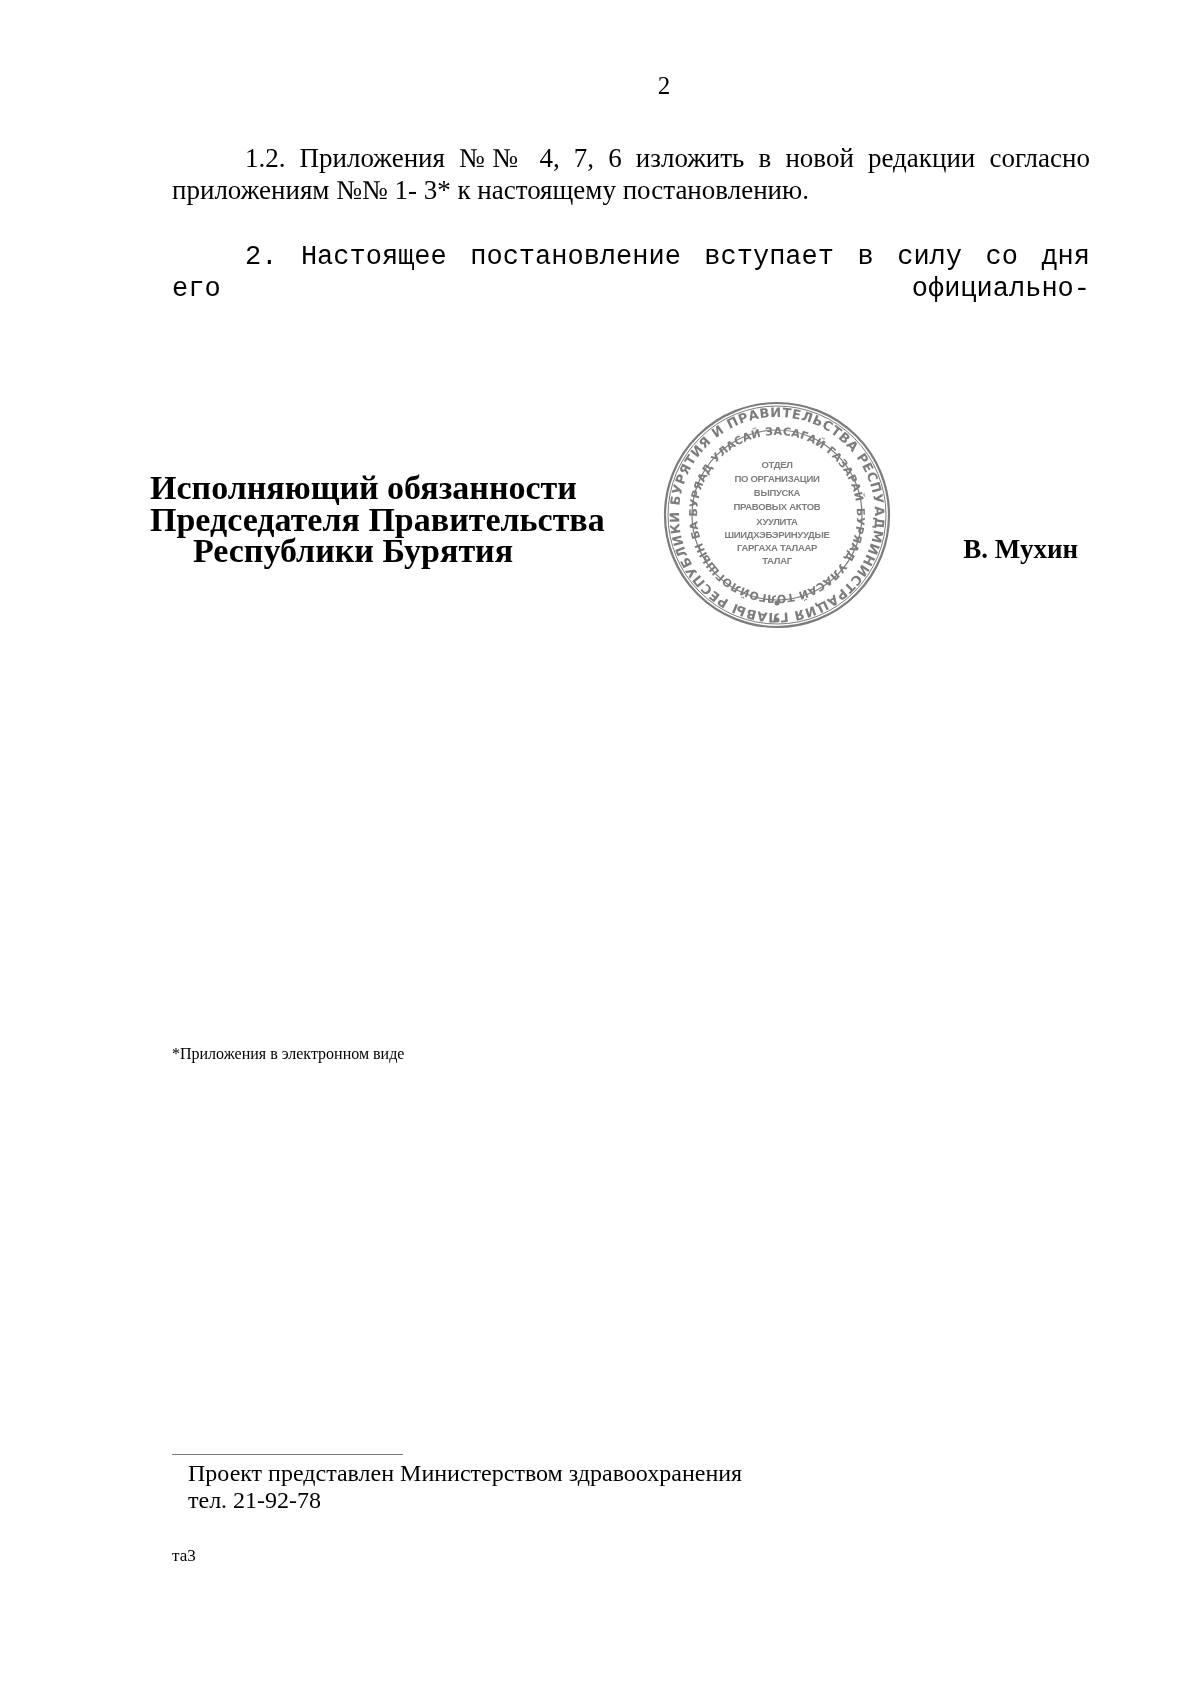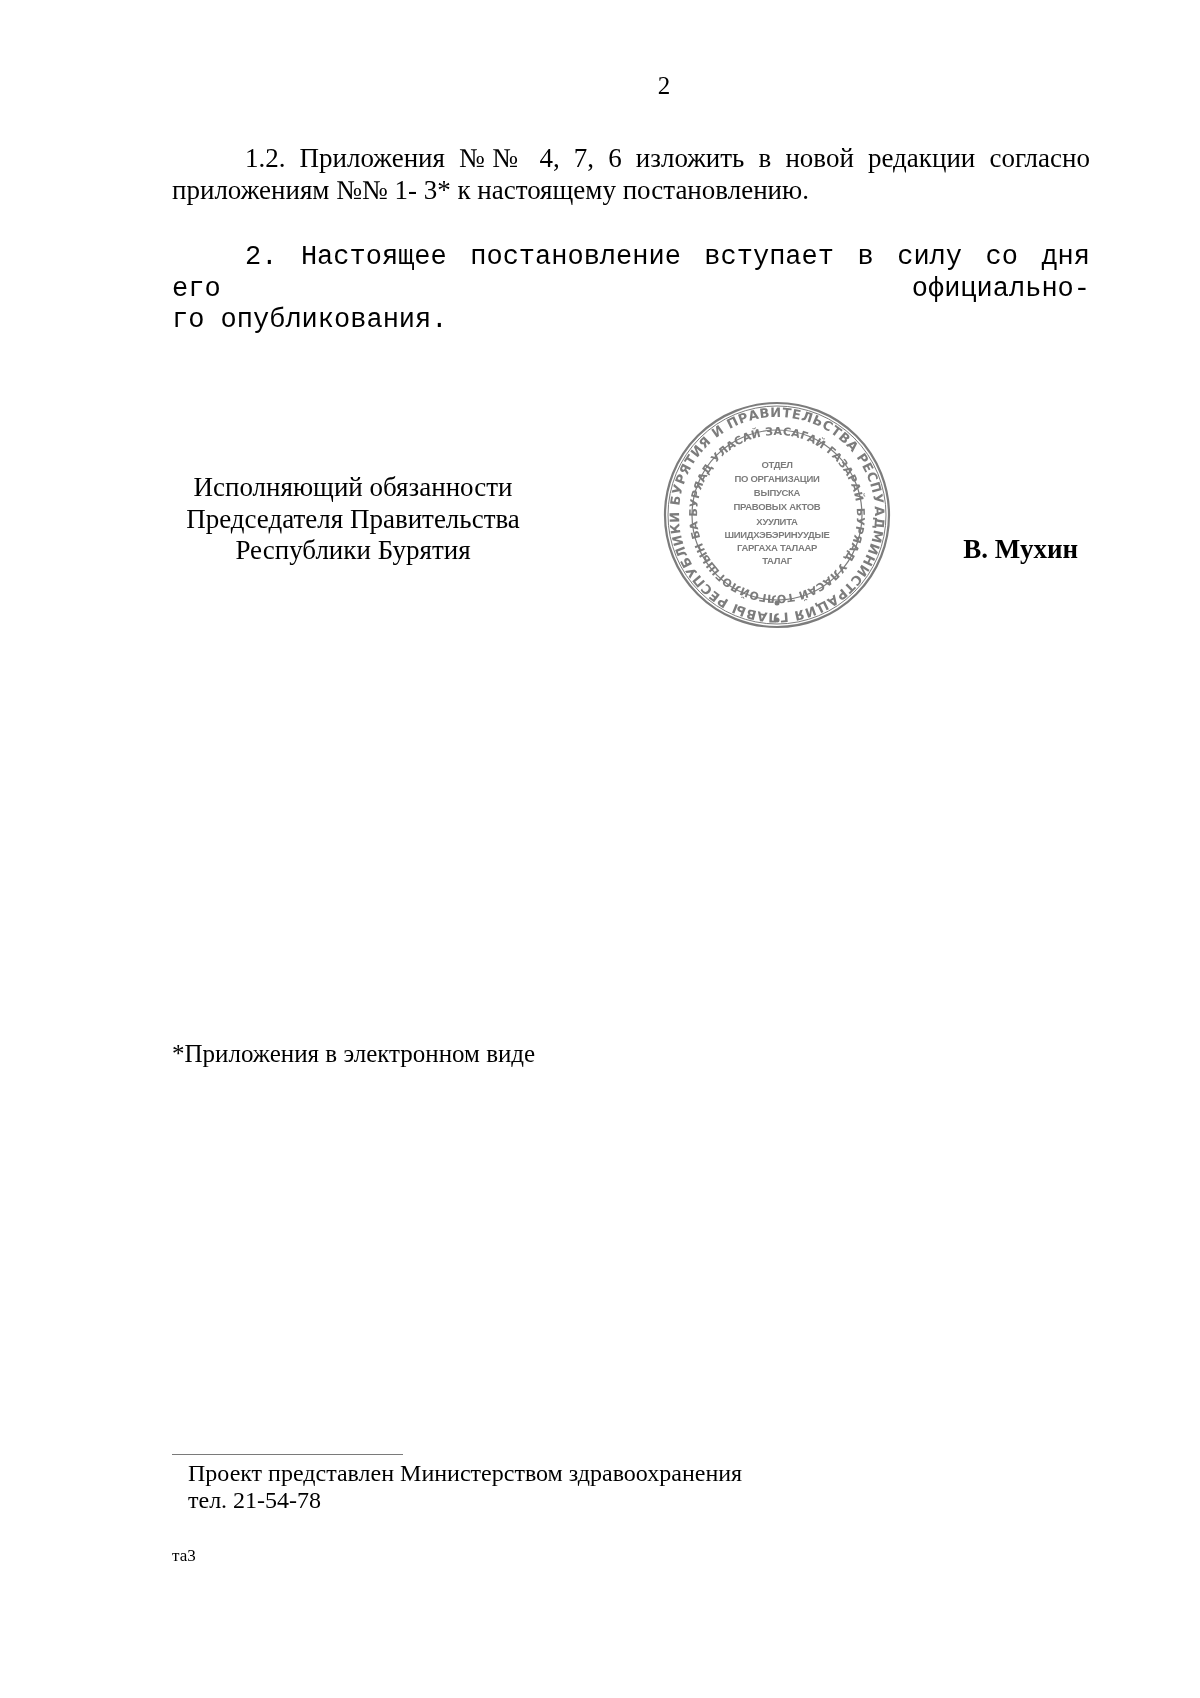--- a/index.html
+++ b/index.html
@@ -4,42 +4,41 @@
 <style>
   html, body { margin: 0; padding: 0; background: #ffffff; }
   body { width: 1200px; height: 1698px; position: relative; overflow: hidden;
          font-family: "Liberation Serif", "DejaVu Serif", serif; color: #000; }
   .abs { position: absolute; }
   .page-num { left: 600px; width: 128px; top: 72px; text-align: center; font-size: 25px; line-height: 28px; }
   .para { left: 172px; width: 918px; font-size: 27px; line-height: 31.5px; text-align: justify; text-indent: 73px; }
   .para .ln { display: block; }
   .para .ln.last { text-align-last: left; }
   .para .ln.j { text-align-last: justify; }
-  .sig-block { left: 150px; width: 406px; top: 472px; font-weight: normal; font-size: 27px; line-height: 31.5px; text-align: center; }
+  .sig-block { left: 150px; width: 406px; top: 472px; font-weight: bold; font-size: 34px; line-height: 31.5px; text-align: center; }
   .sig-block div { white-space: nowrap; }
   .signer { left: 900px; width: 178px; top: 534px; font-weight: bold; font-size: 27px; line-height: 31px; text-align: right; white-space: nowrap; }
   .stamp { left: 662px; top: 400px; width: 230px; height: 230px; }
-  .footnote { left: 172px; top: 1040px; font-size: 25px; line-height: 28px; white-space: nowrap; text-align: center; }
+  .footnote { left: 172px; top: 1040px; font-size: 16px; line-height: 28px; white-space: nowrap; text-align: center; }
   .rule { left: 172px; top: 1454px; width: 231px; height: 0; border-top: 1.5px solid #7a7a7a; }
   .contact { left: 188px; top: 1460px; font-size: 24px; line-height: 27px; white-space: nowrap; font-family: Liberation Serif, serif; }
   .code { left: 172px; top: 1542px; font-size: 17px; line-height: 27px; white-space: nowrap; }
 </style>
 </head>
 <body>
 
 <div class="abs page-num">2</div>
 
 <div class="abs para" style="top:143px;">
   <span class="ln j">1.2. Приложения №№ 4, 7, 6 изложить в новой редакции согласно</span>
   <span class="ln last" style="text-indent:0">приложениям №№ 1- 3* к настоящему постановлению.</span>
 </div>
 
 <div class="abs para" style="top:242px;font-family:Liberation Mono, monospace;">
   <span class="ln j">2. Настоящее постановление вступает в силу со дня его официально-</span>
-  <span class="ln last" style="text-indent:0">го опубликования.</span>
 </div>
 
 <div class="abs sig-block">
   <div>Исполняющий обязанности</div>
   <div>Председателя Правительства</div>
   <div>Республики Бурятия</div>
 </div>
 
 <svg class="abs stamp" viewBox="0 0 230 230" xmlns="http://www.w3.org/2000/svg">
   <defs>
@@ -74,16 +73,16 @@
 </svg>
 
 <div class="abs signer">В. Мухин</div>
 
 <div class="abs footnote">*Приложения в электронном виде</div>
 
 <div class="abs rule"></div>
 
 <div class="abs contact">
   <div>Проект представлен Министерством здравоохранения</div>
-  <div>тел. 21-54-78</div>
+  <div>тел. 21-92-78</div>
 </div>
 
 <div class="abs code">та3</div>
 
 </body></html>

